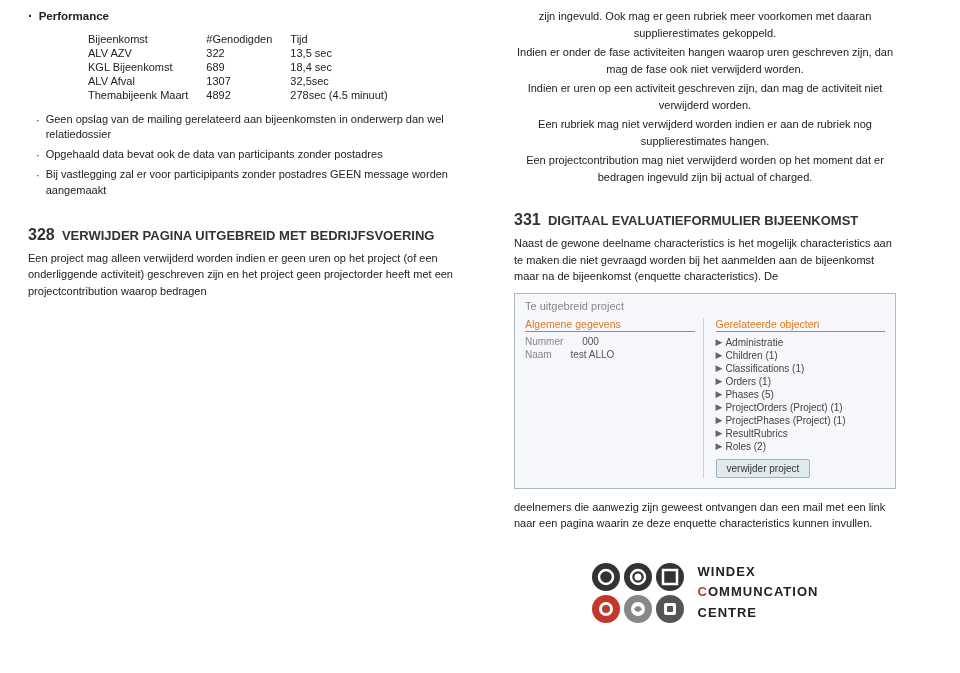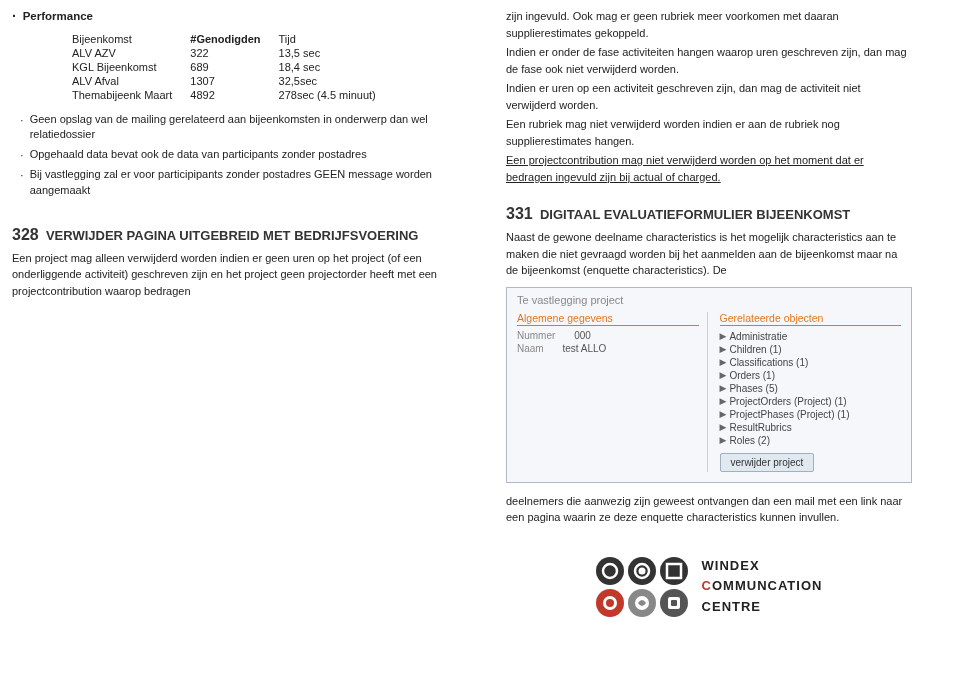--- a/index.html
+++ b/index.html
@@ -9,22 +9,22 @@
       color: #222;
       background: #fff;
       width: 960px;
       min-height: 673px;
       overflow: hidden;
     }
     .page {
       display: flex;
       width: 924px;
       min-height: 673px;
-      padding: 8px 12px;
-      gap: 24px;
+      padding: 8px 28px;
+      gap: 16px;
     }
     .left-col {
       width: 470px;
       flex-shrink: 0;
     }
     .right-col {
       flex: 1;
     }
     .performance-header {
       font-size: 11.5px;
@@ -78,21 +78,22 @@
     }
     .section-328-body {
       font-size: 11px;
       line-height: 1.5;
       color: #222;
     }
     .right-top-text {
       font-size: 11px;
       line-height: 1.5;
       color: #222;
-      margin-bottom: 20px;
+      margin-bottom: 26px;
+      text-align: center;
     }
     .section-331 {
       margin-top: 10px;
     }
     .section-331-title {
       font-size: 13px;
       font-weight: bold;
       color: #333;
       margin-bottom: 6px;
       text-transform: uppercase;
@@ -223,21 +224,21 @@
   <div class="left-col">
 
     <div class="performance-header">
       <span>Performance</span>
     </div>
 
     <table class="perf-table">
       <thead>
         <tr>
           <td style="font-weight:normal;color:#222;">Bijeenkomst</td>
-          <td style="font-weight:bold;color:#222;">#Genodigden</td>
+          <td style="font-weight:normal;color:#222;">#Genodigden</td>
           <td style="font-weight:normal;color:#222;">Tijd</td>
         </tr>
       </thead>
       <tbody>
         <tr>
           <td>ALV AZV</td>
           <td>322</td>
           <td>13,5 sec</td>
         </tr>
         <tr>
@@ -285,34 +286,34 @@
 
   </div>
 
   <div class="right-col">
 
     <div class="right-top-text">
       <p style="margin-bottom:3px;">zijn ingevuld. Ook mag er geen rubriek meer voorkomen met daaran supplierestimates gekoppeld.</p>
       <p style="margin-bottom:3px;">Indien er onder de fase activiteiten hangen waarop uren geschreven zijn, dan mag de fase ook niet verwijderd worden.</p>
       <p style="margin-bottom:3px;">Indien er uren op een activiteit geschreven zijn, dan mag de activiteit niet verwijderd worden.</p>
       <p style="margin-bottom:3px;">Een rubriek mag niet verwijderd worden indien er aan de rubriek nog supplierestimates hangen.</p>
-      <p style="margin-bottom:3px;text-decoration:underline;">Een projectcontribution mag niet verwijderd worden op het moment dat er bedragen ingevuld zijn bij actual of charged.</p>
+      <p style="margin-bottom:3px;">Een projectcontribution mag niet verwijderd worden op het moment dat er bedragen ingevuld zijn bij actual of charged.</p>
     </div>
 
     <div class="section-331">
       <div class="section-331-title">
         <span class="num">331</span>
         &nbsp;<span style="font-size:13px;">Digitaal evaluatieformulier bijeenkomst</span>
       </div>
       <div class="section-331-body">
         <span>Naast de gewone deelname characteristics is het mogelijk  characteristics aan te maken die niet gevraagd worden bij het aanmelden aan de bijeenkomst maar na de bijeenkomst (enquette characteristics). De</span>
       </div>
 
       <div class="dialog-box">
-        <div class="dialog-title">Te vastlegging project</div>
+        <div class="dialog-title">Te uitgebreid project</div>
         <div class="dialog-body">
           <div class="dialog-left">
             <div class="dialog-section-header">Algemene gegevens</div>
             <div class="dialog-field">
               <span class="label">Nummer</span>
               <span>000</span>
             </div>
             <div class="dialog-field">
               <span class="label">Naam</span>
               <span>test ALLO</span>

